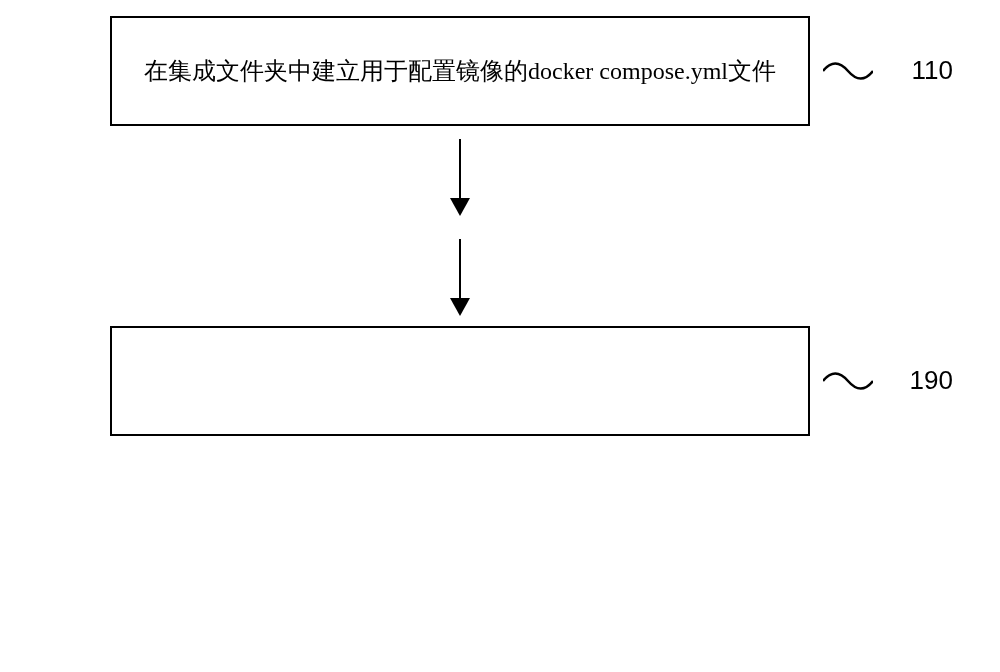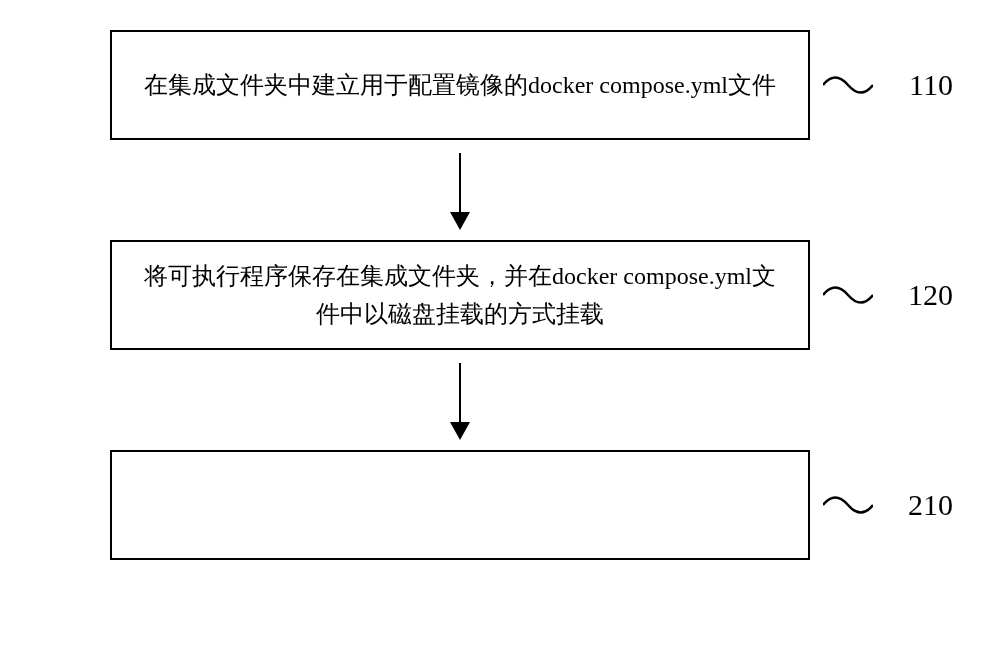--- a/index.html
+++ b/index.html
@@ -13,43 +13,43 @@
       background: #ffffff;
       font-family: "SimSun", "宋体", serif;
       position: relative;
     }
     .container {
       width: 100%;
       height: 100%;
       display: flex;
       flex-direction: column;
       align-items: center;
-      padding-top: 30px;
+      padding-top: 16px;
     }
     .flow-box {
       width: 700px;
       height: 110px;
       border: 2.5px solid #000;
       display: flex;
       align-items: center;
       justify-content: center;
       text-align: center;
       font-size: 24px;
       line-height: 1.6;
       padding: 10px 30px;
       position: relative;
       margin-left: -80px;
     }
     .step-label {
       position: absolute;
       right: -145px;
       top: 50%;
       transform: translateY(-50%);
-      font-size: 30px;
-      font-family: Liberation Serif, serif;
+      font-size: 26px;
+      font-family: Liberation Sans, sans-serif;
     }
     .curve-connector {
       position: absolute;
       right: -65px;
       top: 50%;
       transform: translateY(-50%);
     }
     .arrow-container {
       height: 100px;
       display: flex;
@@ -90,35 +90,28 @@
     <span class="step-label">110</span>
   </div>
 
   <div class="arrow-container">
     <div class="arrow">
       <div class="arrow-line"></div>
       <div class="arrow-head"></div>
     </div>
   </div>
 
-  <div class="flow-box">
-    <span>将可执行程序保存在集成文件夹，并在docker compose.yml文件中以磁盘挂载的方式挂载</span>
-    <svg class="curve-connector" width="50" height="40" viewBox="0 0 50 40">
-      <path d="M 0 20 Q 12 5, 25 20 Q 38 35, 50 20" stroke="#000" stroke-width="2.5" fill="none"></path>
-    </svg>
-    <span class="step-label">120</span>
-  </div>
 
   <div class="arrow-container">
     <div class="arrow">
       <div class="arrow-line"></div>
       <div class="arrow-head"></div>
     </div>
   </div>
 
   <div class="flow-box">
     <svg class="curve-connector" width="50" height="40" viewBox="0 0 50 40">
       <path d="M 0 20 Q 12 5, 25 20 Q 38 35, 50 20" stroke="#000" stroke-width="2.5" fill="none"></path>
     </svg>
-    <span class="step-label">210</span>
+    <span class="step-label">190</span>
   </div>
 
 </div>
 
 </body></html>

